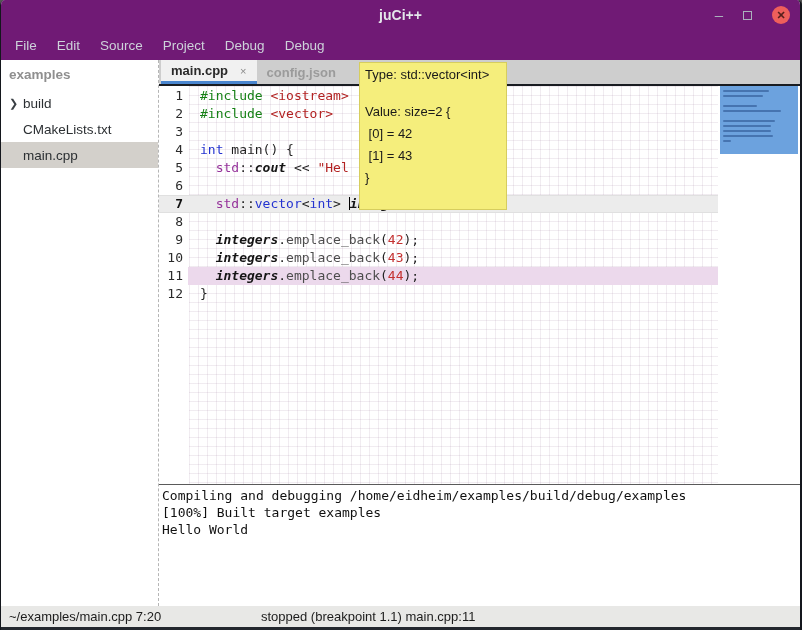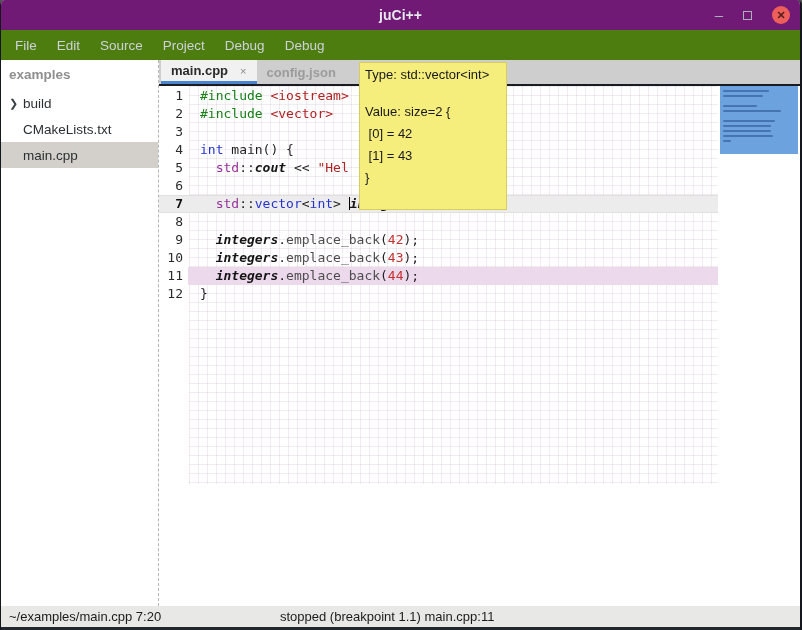--- a/index.html
+++ b/index.html
@@ -14,21 +14,21 @@
   
   .titlebar{position:absolute;left:0;top:0;width:100%;height:30px;background:#701a75;
     display:flex;align-items:center;justify-content:center;}
   .titlebar .title{color:#e4e7eb;font-size:14px;font-weight:bold;}
   .win-controls{position:absolute;right:10px;top:0;height:30px;display:flex;align-items:center;gap:20px;}
   .btn-min{color:#aab1bc;font-size:15px;line-height:10px;cursor:default;}
   .btn-restore{width:9px;height:9px;border:1.5px solid #aab1bc;display:inline-block;}
   .btn-close{width:18px;height:18px;border-radius:50%;background:#ee5f5b;color:#57201c;
     display:flex;align-items:center;justify-content:center;font-size:11px;font-weight:bold;}
   
-  .menubar{position:absolute;left:0;top:30px;width:100%;height:30px;background:#4d7c0f;
+  .menubar{position:absolute;left:0;top:30px;width:100%;height:30px;background:#701a75;
     display:flex;align-items:center;padding-left:4px;}
   .menu-item{color:#cdd2da;font-size:13.5px;padding:4px 10px;}
   
   .main{position:absolute;left:0;top:60px;width:100%;height:546px;display:flex;}
   
   .sidebar{width:157px;background:#ffffff;flex:none;}
   .side-header{color:#8f8f8f;font-weight:bold;font-size:13.5px;padding:7px 8px 8px 8px;}
   .tree-item{display:flex;align-items:center;height:26px;font-size:13.5px;color:#2c3033;padding-left:8px;}
   .tree-item .chev{width:14px;font-size:11px;color:#3a3f44;}
   .tree-item .noChev{width:14px;}
@@ -82,21 +82,21 @@
   .mm-line:nth-child(11){width:8px;}
   
   .output{flex:1;border-top:1px solid #5a5a5a;background:#ffffff;
     font-family:"DejaVu Sans Mono", monospace;font-size:13px;color:#111;
     padding:2px 0 0 3px;}
   .output div{height:17px;line-height:17px;white-space:pre;}
   
   .statusbar{position:absolute;left:0;top:606px;width:100%;height:21px;background:#e8e8e6;
     font-size:13px;color:#1c1c1c;display:flex;align-items:center;}
   .status-left{position:absolute;left:8px;}
-  .status-center{position:absolute;left:279px;text-align:center;}
+  .status-center{position:absolute;left:260px;text-align:center;}
   .bottom-strip{position:absolute;left:0;top:627px;width:100%;height:3px;background:#23272e;}
   
   .tooltip{position:absolute;left:358px;top:62px;width:148px;height:148px;z-index:50;
     background:#f5ee7c;border:1px solid #d6cd5e;padding:3px 5px;
     font-size:13px;color:#1a1a1a;}
   .tooltip .type-line{line-height:18px;white-space:pre;}
   .tooltip .value-block{margin-top:17px;}
   .tooltip .value-block div{line-height:22px;white-space:pre;}
 </style>
 </head>
@@ -182,20 +182,25 @@
             <div class="mm-line"></div>
             <div class="mm-line"></div>
             <div class="mm-line"></div>
             <div class="mm-line"></div>
             <div class="mm-line"></div>
             <div class="mm-line"></div>
           </div>
         </div>
       </div>
 
+      <div class="output">
+        <div>Compiling and debugging /home/eidheim/examples/build/debug/examples</div>
+        <div>[100%] Built target examples</div>
+        <div>Hello World</div>
+      </div>
 
     </div>
   </div>
 
   <div class="tooltip">
     <div class="type-line">Type: std::vector&lt;int&gt;</div>
     <div class="value-block">
       <div>Value: size=2 {</div>
       <div> [0] = 42</div>
       <div> [1] = 43</div>

